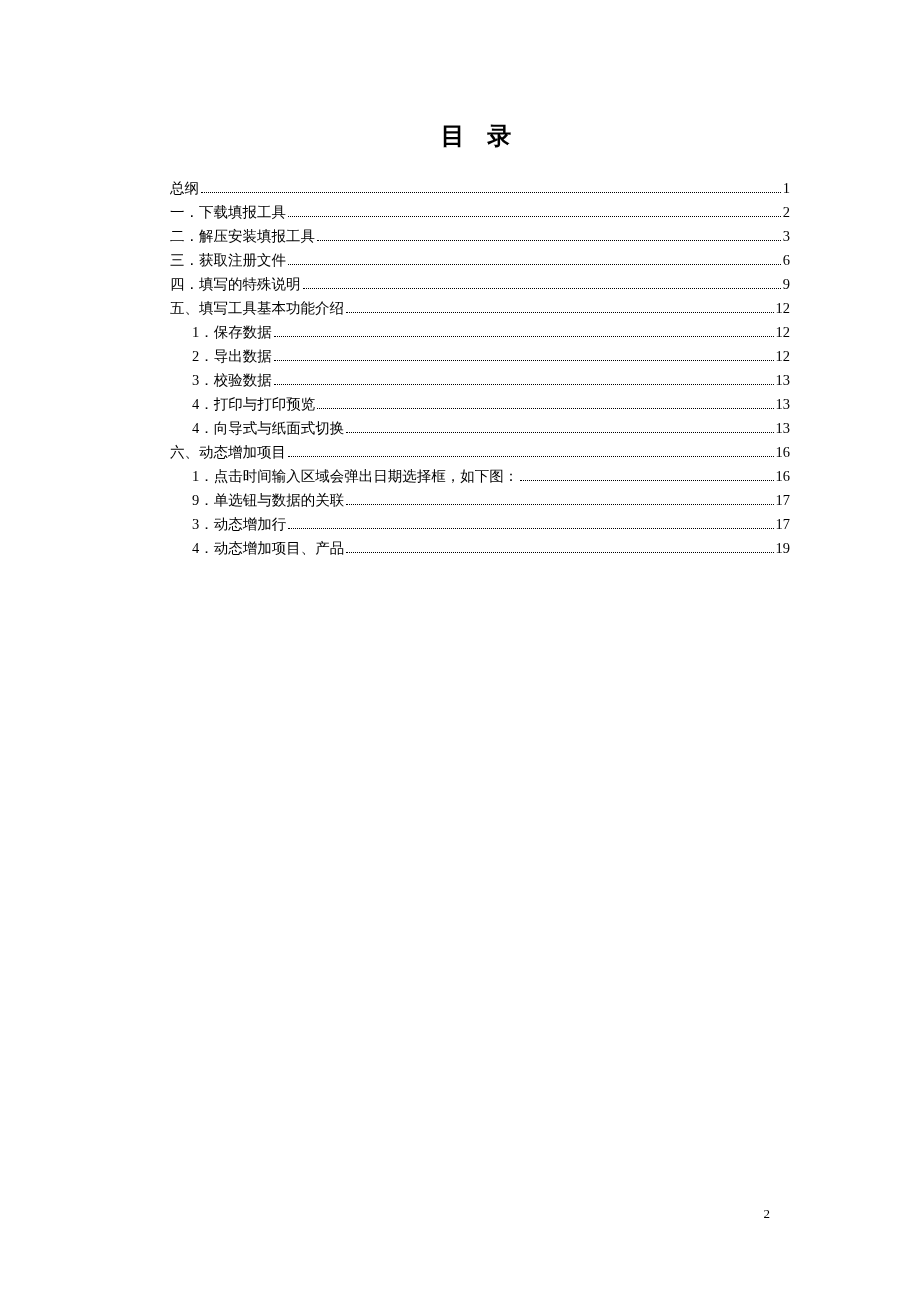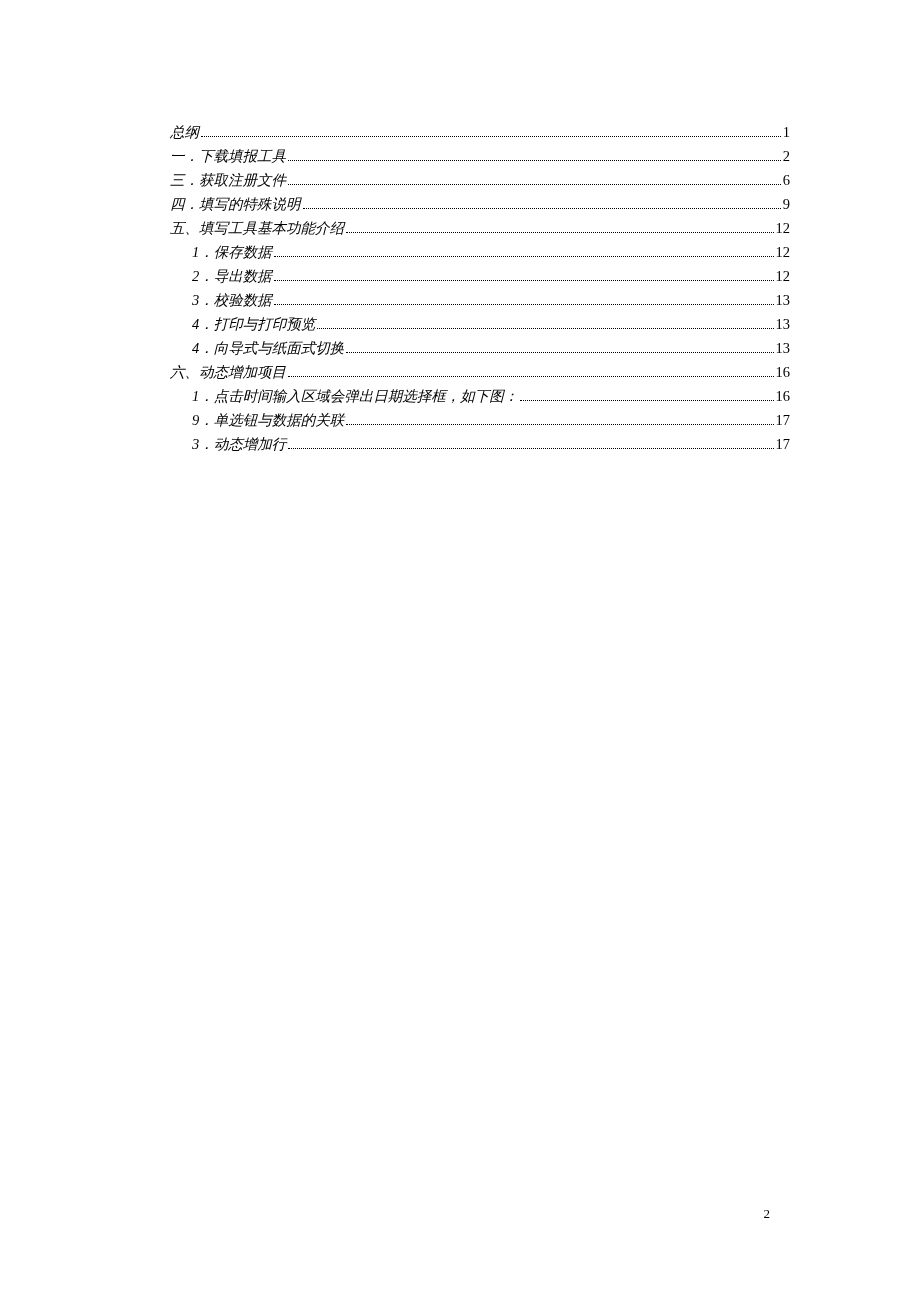--- a/index.html
+++ b/index.html
@@ -34,21 +34,20 @@
       white-space: nowrap;
     }
     .toc-entry.level-0 {
       margin-left: 0;
     }
     .toc-entry.level-1 {
       margin-left: 22px;
     }
     .entry-label {
       flex: 0 0 auto;
-      font-style: italic;
     }
     .entry-dots {
       flex: 1 1 auto;
       border-bottom: 1.5px dotted #000;
       margin: 0 2px 4px 2px;
       min-width: 10px;
     }
     .entry-page {
       flex: 0 0 auto;
     }
@@ -60,30 +59,36 @@
       bottom: 80px;
       right: 150px;
       font-size: 13px;
       font-family: "Times New Roman", serif;
     }
   </style>
 </head>
 <body>
 
 <div class="page">
+  <div class="title">目 录</div>
   <div class="toc-container">
       <div class="toc-entry level-0">
         <span class="entry-label">总纲</span>
         <span class="entry-dots"></span>
         <span class="entry-page">1</span>
       </div>
       <div class="toc-entry level-0">
         <span class="entry-label">一．下载填报工具</span>
         <span class="entry-dots"></span>
         <span class="entry-page">2</span>
+      </div>
+      <div class="toc-entry level-0">
+        <span class="entry-label">二．解压安装填报工具</span>
+        <span class="entry-dots"></span>
+        <span class="entry-page">3</span>
       </div>
       <div class="toc-entry level-0">
         <span class="entry-label">三．获取注册文件</span>
         <span class="entry-dots"></span>
         <span class="entry-page">6</span>
       </div>
       <div class="toc-entry level-0">
         <span class="entry-label">四．填写的特殊说明</span>
         <span class="entry-dots"></span>
         <span class="entry-page">9</span>
@@ -131,16 +136,21 @@
       <div class="toc-entry level-1">
         <span class="entry-label">9．单选钮与数据的关联</span>
         <span class="entry-dots"></span>
         <span class="entry-page">17</span>
       </div>
       <div class="toc-entry level-1">
         <span class="entry-label">3．动态增加行</span>
         <span class="entry-dots"></span>
         <span class="entry-page">17</span>
       </div>
+      <div class="toc-entry level-1">
+        <span class="entry-label">4．动态增加项目、产品</span>
+        <span class="entry-dots"></span>
+        <span class="entry-page">19</span>
+      </div>
     </div>
 </div>
 
 <div class="page-number">2</div>
 
 </body></html>

